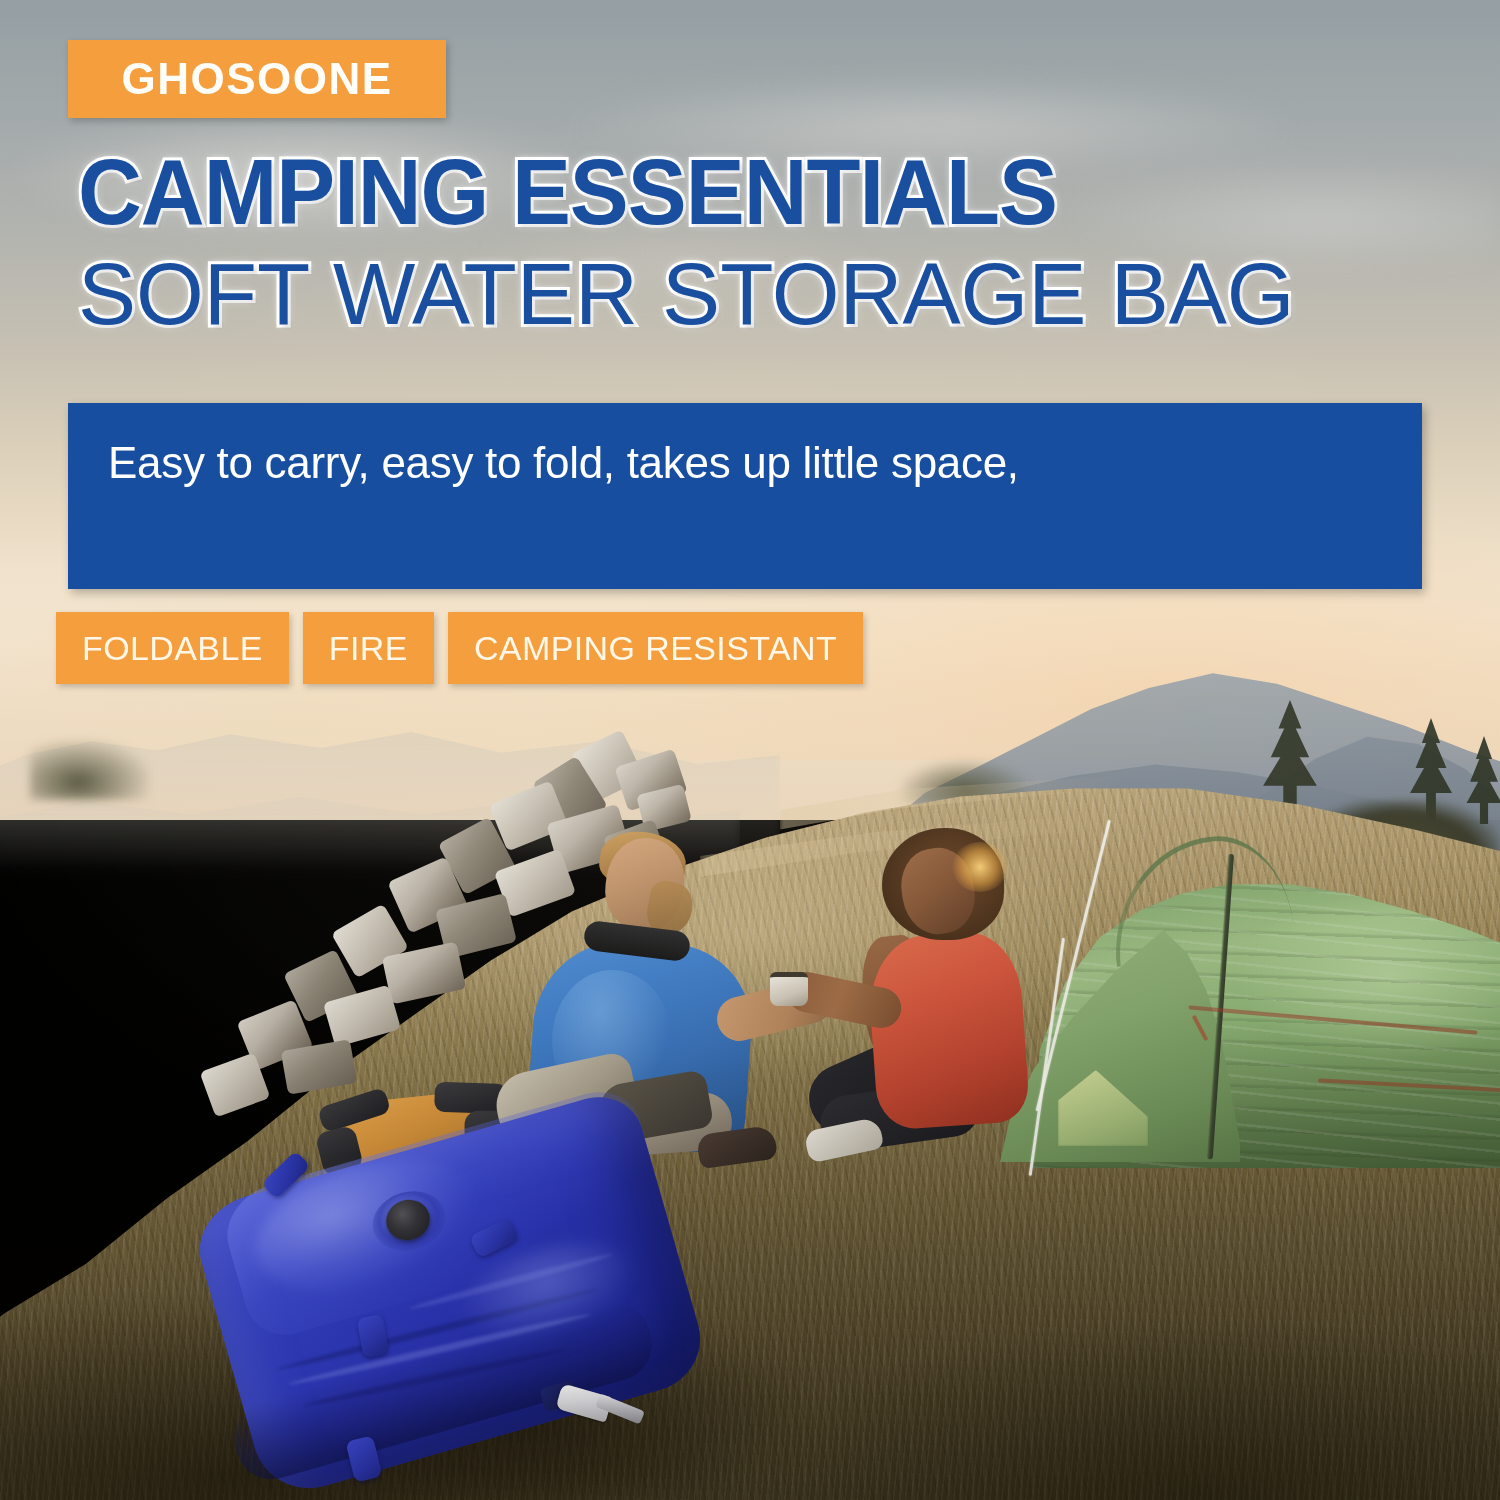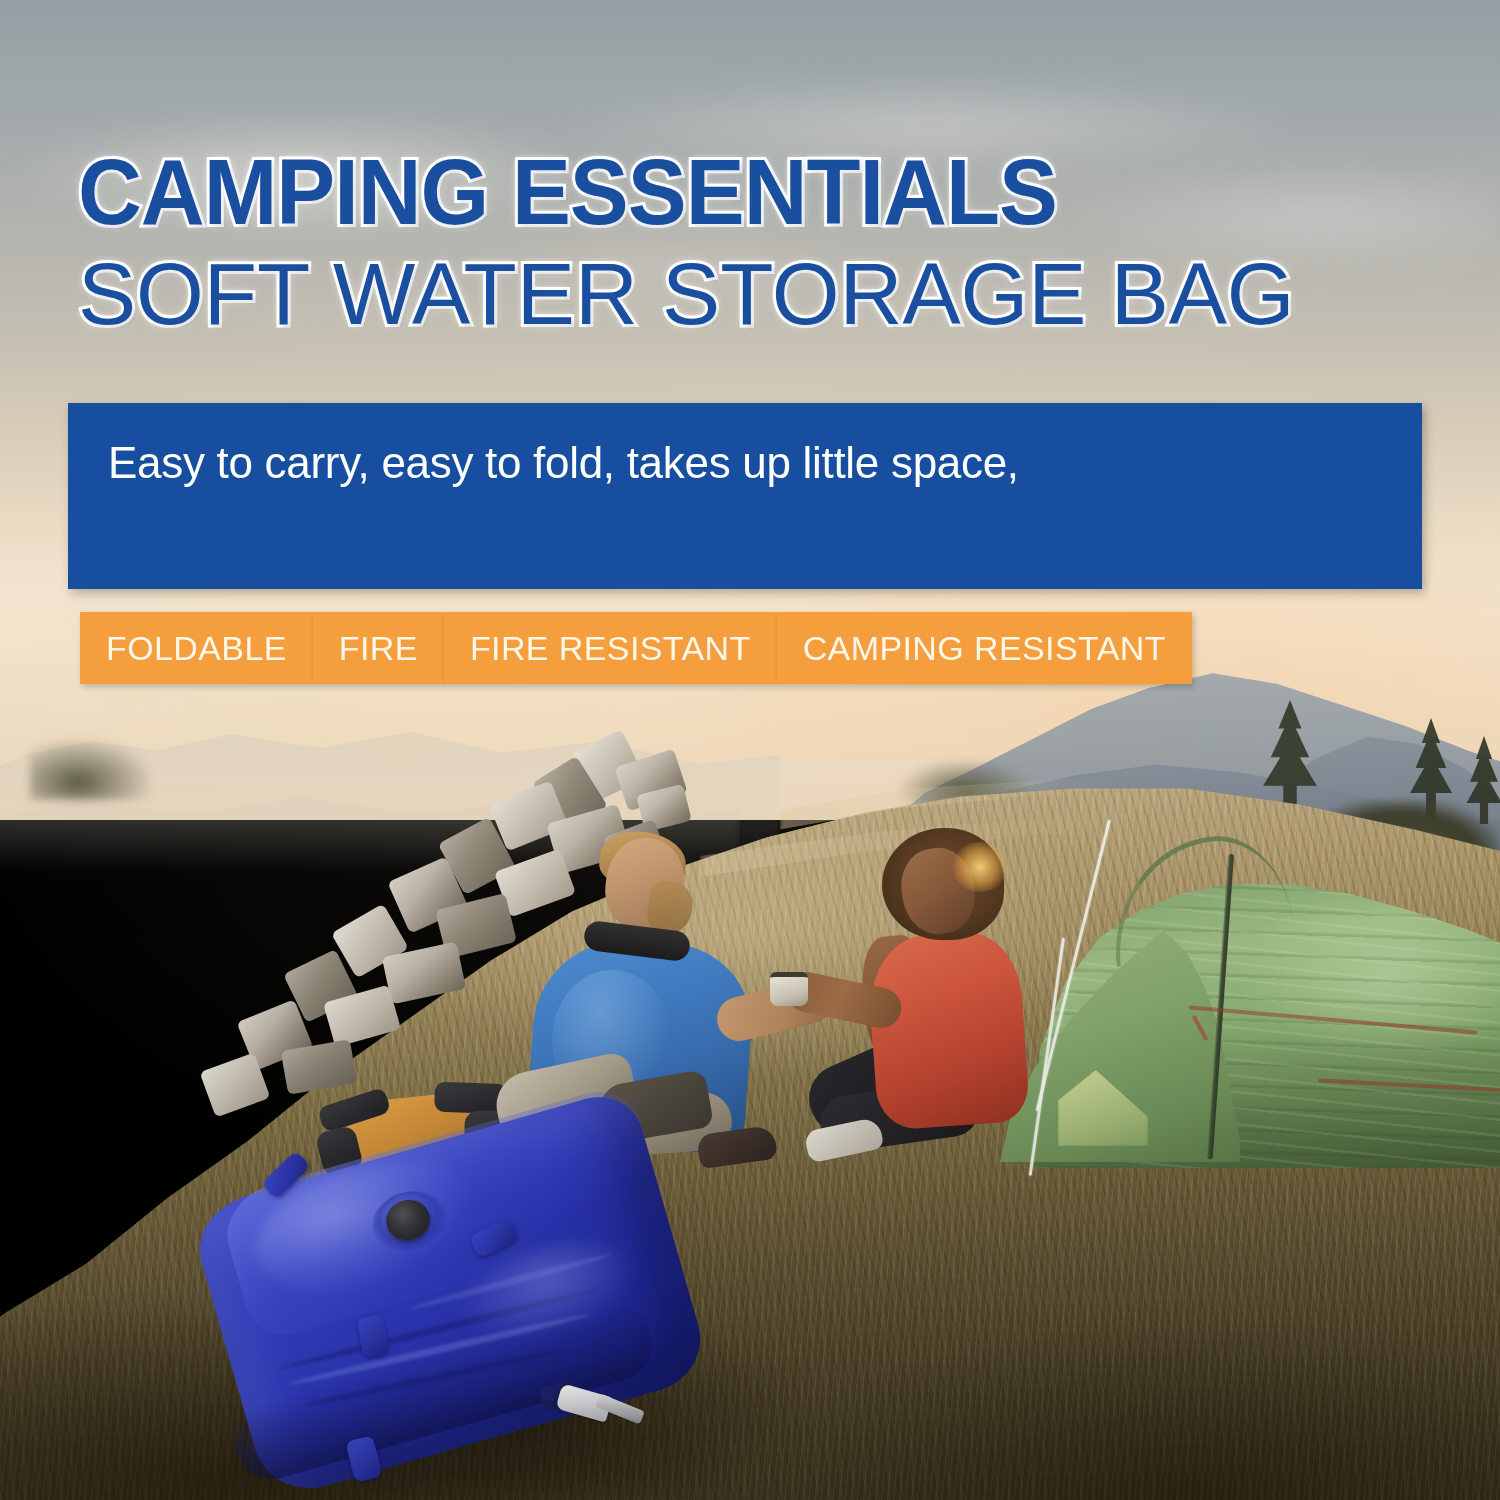--- a/index.html
+++ b/index.html
@@ -485,21 +485,21 @@
     background:#174EA0;
     box-shadow:3px 4px 9px rgba(0,0,0,.25);
     padding:30px 40px 0 40px;
   }
   .desc-panel p {
     color:#FFFFFF; font-size:44px; line-height:1.38;
     font-family:"Liberation Sans", sans-serif;
     letter-spacing:-.3px;
   }
 
-  .tags { position:absolute; left:80px; top:612px; display:flex; }
+  .tags { position:absolute; left:56px; top:612px; display:flex; gap:14px; }
   .tag {
     background:#F59E3E; height:72px;
     display:flex; align-items:center; justify-content:center;
     padding:0 26px;
     box-shadow:2px 3px 6px rgba(0,0,0,.20);
   }
   .tag span {
     color:#FFF7E8; font-size:34px; letter-spacing:.4px;
     font-family:"Liberation Sans", sans-serif; white-space:nowrap;
   }
@@ -628,38 +628,38 @@
       <div class="bag-cap-ring"></div>
       <div class="bag-cap"></div>
       <div class="spigot-base"></div>
       <div class="spigot"></div>
       <div class="spigot-nozzle"></div>
     </div>
 
     <div class="grade"></div>
   </div>
 
+  <div class="brand-badge">
+    <span>GHOSOONE</span>
+  </div>
 
   <div class="headline">
     <div class="hl1">CAMPING ESSENTIALS</div>
     <div class="hl2">SOFT WATER STORAGE BAG</div>
   </div>
 
   <div class="desc-panel">
     <p>Easy to carry, easy to fold, takes up little space,</p>
   </div>
 
   <div class="tags">
     <div class="tag">
       <span>FOLDABLE</span>
     </div>
     <div class="tag">
       <span>FIRE</span>
     </div>
     <div class="tag">
-      <span>FIRE RESISTANT</span>
-    </div>
-    <div class="tag">
       <span>CAMPING RESISTANT</span>
     </div>
   </div>
 
 </div>
 
 </body></html>

